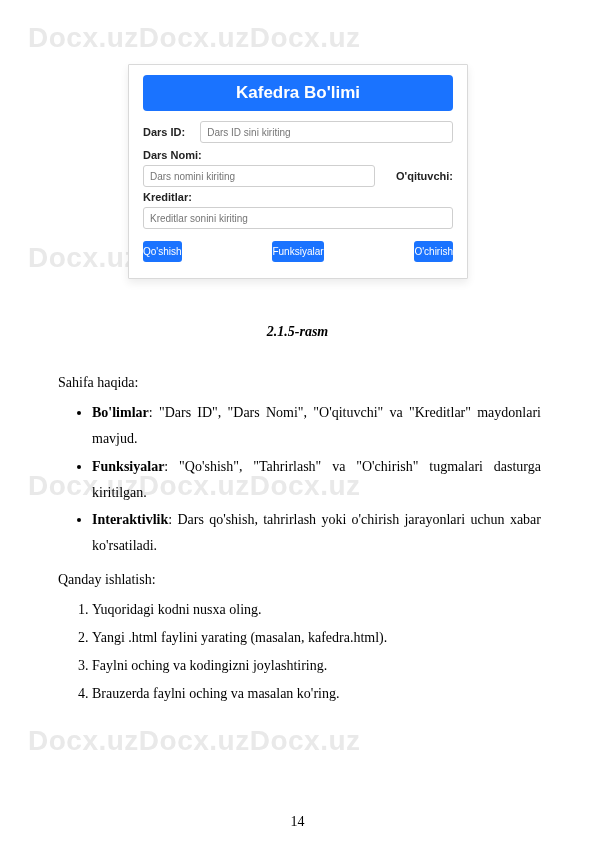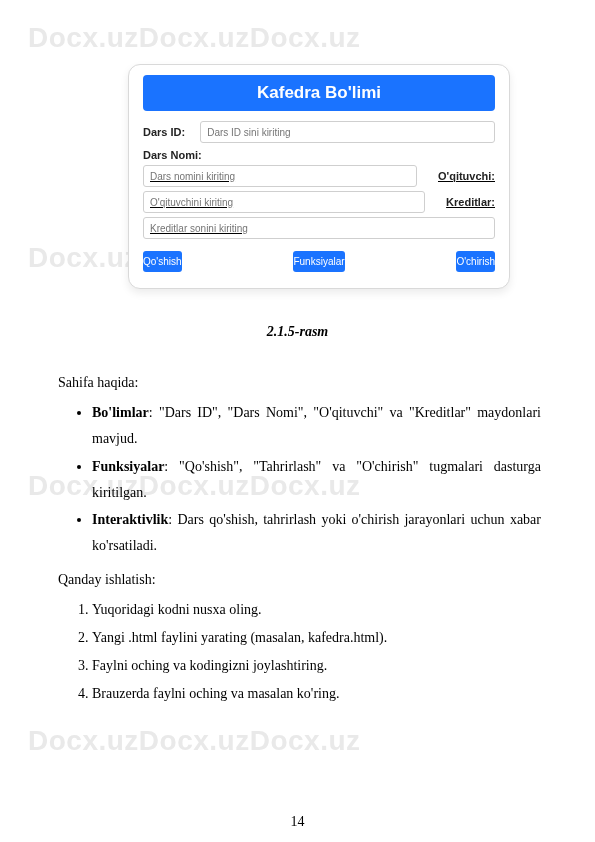--- a/index.html
+++ b/index.html
@@ -33,24 +33,24 @@
     }
     .row1 { top: 22px; }
     .row2 { top: 242px; }
     .row3 { top: 470px; }
     .row4 { top: 725px; }
 
     .screenshot {
       position: absolute;
       left: 128px;
       top: 64px;
-      width: 382px;
+      width: 340px;
       background: #fff;
       border: 1px solid #d9d9d9;
-      border-radius: 12px;
+      border-radius: 1px;
       padding: 10px 14px 16px 14px;
       font-family: Arial, Helvetica, sans-serif;
       box-shadow: 0 4px 8px rgba(0,0,0,.08);
     }
     .panel-title {
       background: #1a73ff;
       color: #fff;
       text-align: center;
       font-weight: 700;
       font-size: 17px;
@@ -84,21 +84,20 @@
       font-size: 11px;
       font-weight: 600;
       color: #222;
       margin: 6px 0 2px 0;
     }
     .row-with-right {
       display: flex;
       align-items: center;
       gap: 21px;
       margin: 4px 0;
-      text-decoration: underline;
     }
     .row-with-right .field-input { flex: 1; }
     .row-with-right .right-label {
       font-size: 11px;
       font-weight: 600;
       color: #222;
       white-space: nowrap;
     }
     .btn-row {
       display: flex;
@@ -191,21 +190,20 @@
   </div>
 
   <div class="label-only">Dars Nomi:</div>
 
   <div class="row-with-right">
     <input class="field-input" placeholder="Dars nomini kiriting" style="">
     <span class="right-label">O'qituvchi:</span>
   </div>
 
   <div class="row-with-right">
-    <input class="field-input" placeholder="O'qituvchini kiriting" style="">
     <span class="right-label">Kreditlar:</span>
   </div>
 
   <div class="row-with-right">
     <input class="field-input" placeholder="Kreditlar sonini kiriting" style="">
   </div>
 
   <div class="btn-row">
     <div class="btn">Qo'shish</div>
     <div class="btn">Funksiyalar</div>

